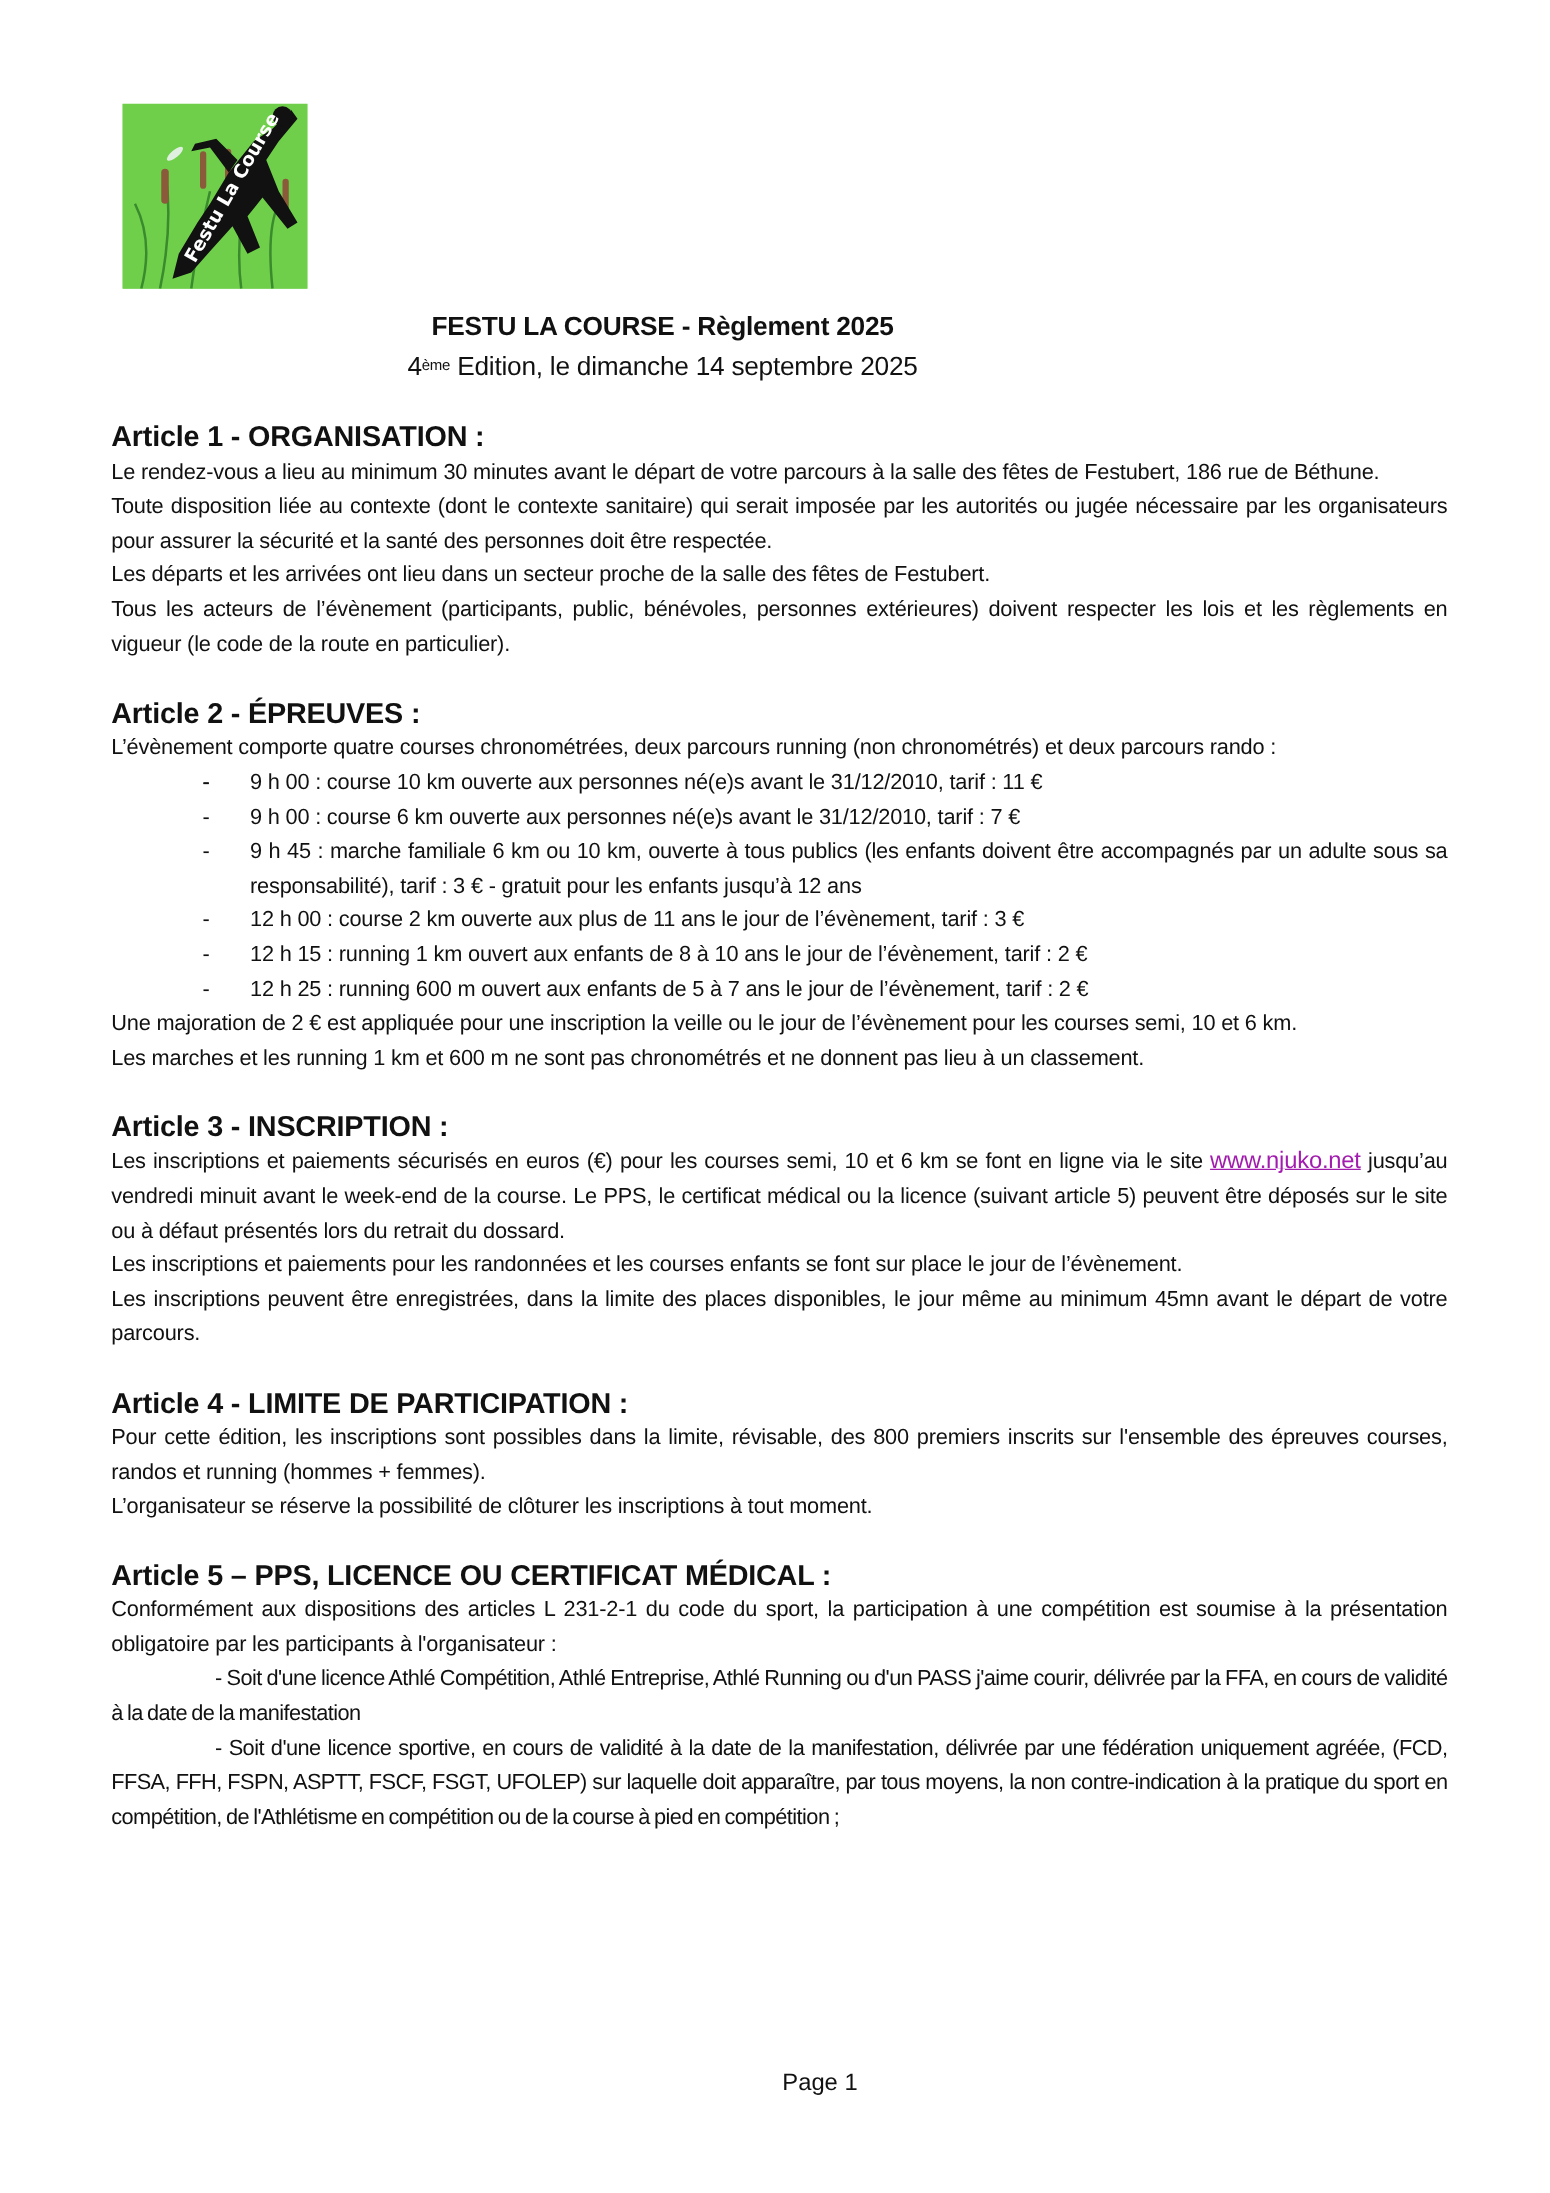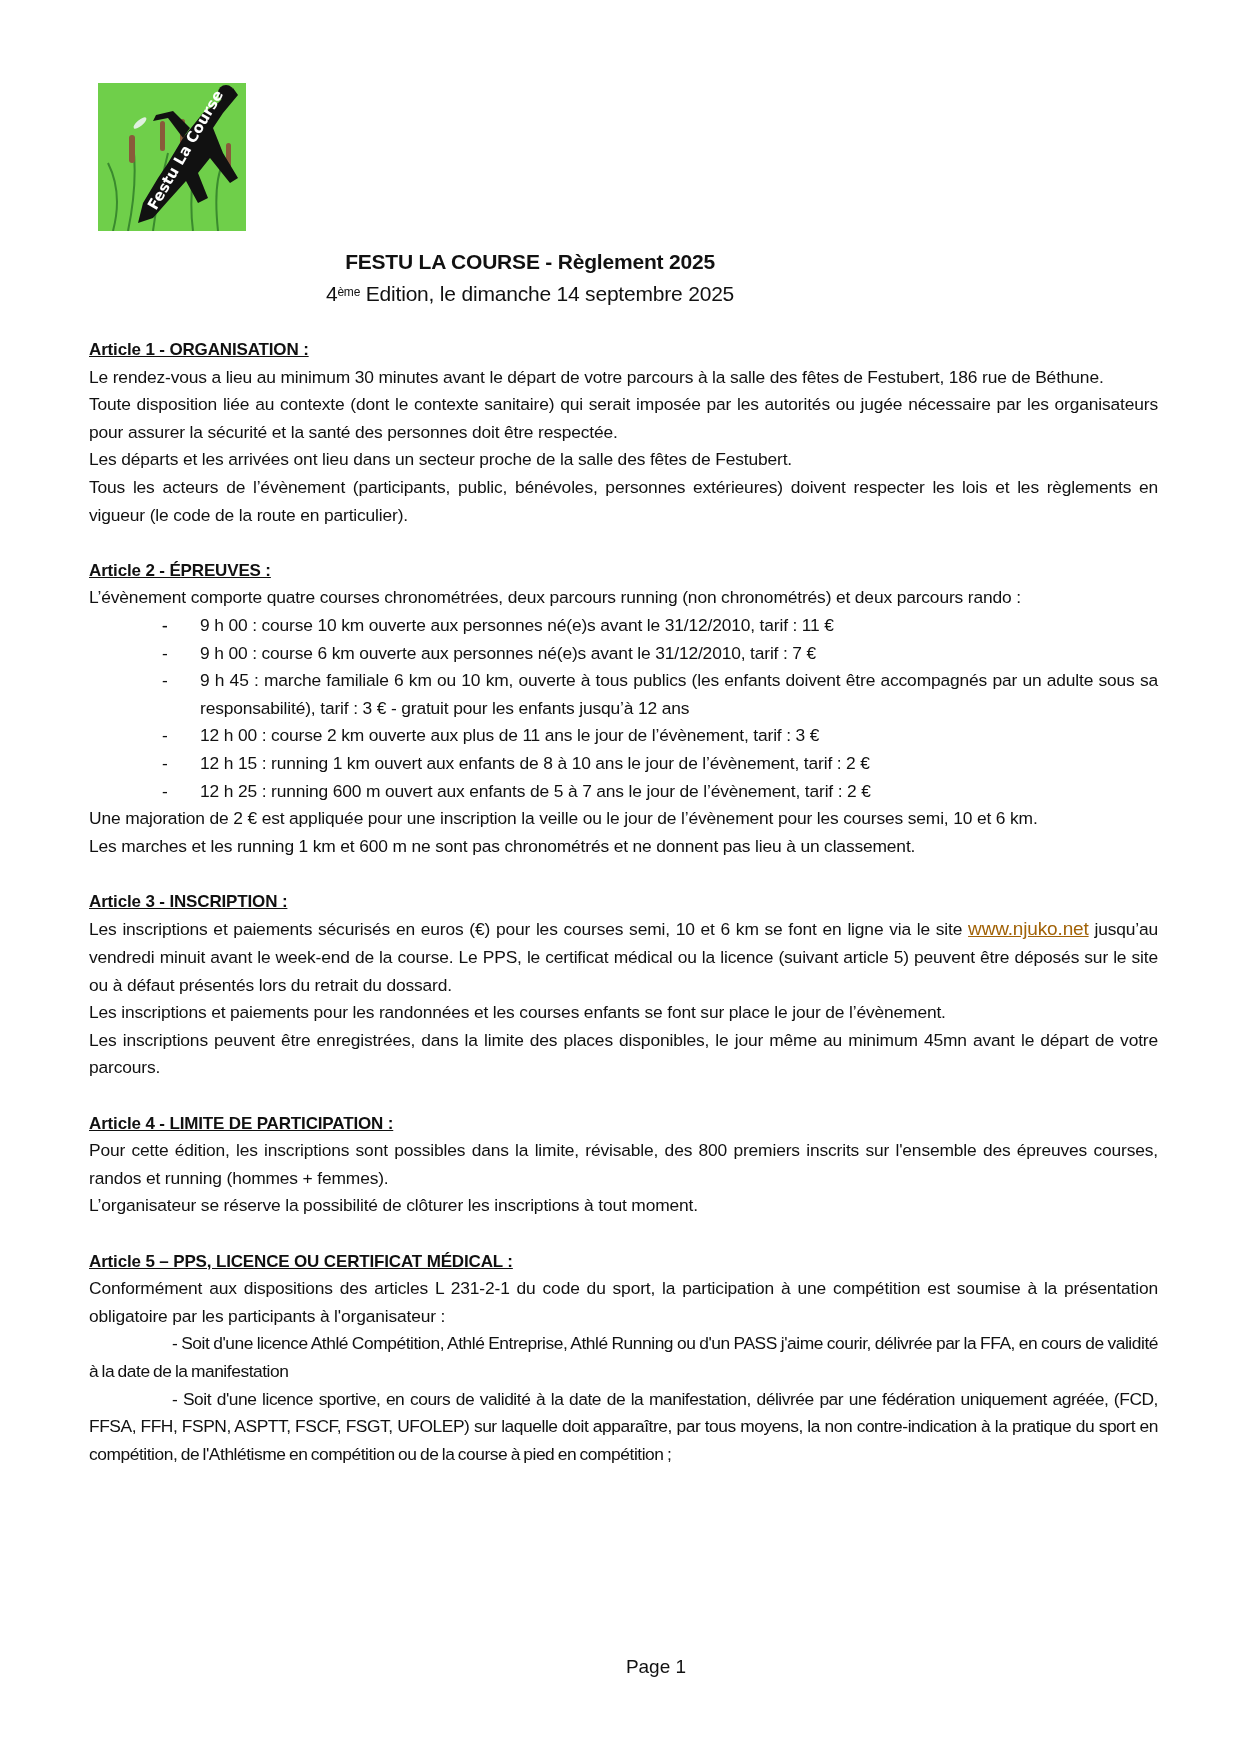--- a/index.html
+++ b/index.html
@@ -6,27 +6,27 @@
   body { width:1240px; height:1754px; position:relative; overflow:hidden;
          font-family:"Liberation Sans", "DejaVu Sans", sans-serif; color:#111; }
   .logo { position:absolute; left:98px; top:83px; width:148px; height:148px; background:#6fcf4a; overflow:hidden; }
   .logo svg { width:100%; height:100%; display:block; }
   .title-block { position:absolute; left:0; width:1060px; top:246px; text-align:center; }
   .doc-title { font-weight:bold; font-size:21px; line-height:32px; letter-spacing:-0.2px; }
   .doc-subtitle { font-size:21px; line-height:32px; letter-spacing:-0.2px; }
   .doc-subtitle sup { font-size:12px; vertical-align:top; position:relative; top:-2px;margin-top:18px; }
   .content { position:absolute; left:89px; width:1069px; top:336px; font-size:17.4px; line-height:27.6px; letter-spacing:-0.15px; }
   .article { margin-bottom:27.6px; }
-  .article h2 { font-size:17px; font-weight:bold; margin:0; line-height:27.6px;text-decoration:underline; }
+  .article h2 { font-size:23px; font-weight:bold; margin:0; line-height:27.6px; }
   .article p { margin:0; text-align:justify; }
   .article ul { list-style:none; margin:0; padding:0; }
   .article li { position:relative; padding-left:111px; text-align:justify; }
   .article li .dash { position:absolute; left:73px; top:0; }
   .indent { text-indent:83px; }
-  a.link { color:#a16207; text-decoration:underline; font-size:19px; }
+  a.link { color:#a21caf; text-decoration:underline; font-size:19px; }
   .tight { letter-spacing:-0.45px; word-spacing:-1px; }
   .footer { position:absolute; left:0; width:1240px; top:1656px; text-align:center; font-size:19px;padding-left:36px; }
 </style>
 </head>
 <body>
 
 <div class="logo">
   <svg viewBox="0 0 148 148">
     <rect width="148" height="148" fill="#6fcf4a"></rect>
     <g fill="none" stroke="#3a8a2e" stroke-width="2">

